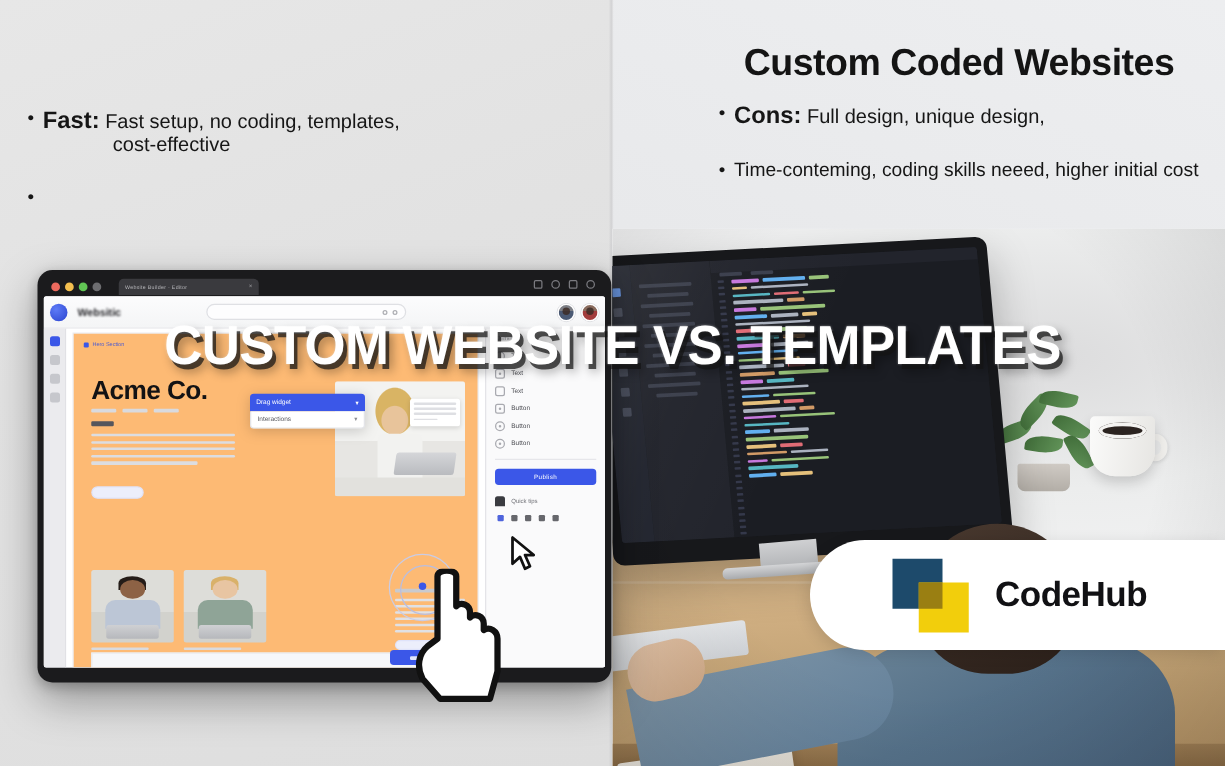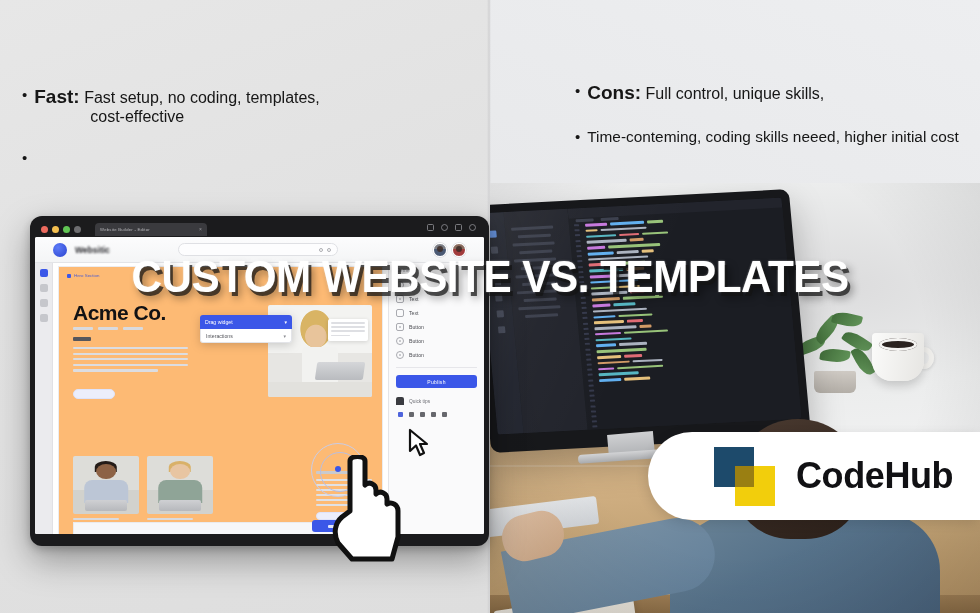--- a/index.html
+++ b/index.html
@@ -120,21 +120,21 @@
     border-radius: 2px;
     overflow: hidden;
     position: relative;
   }
   
   .app-header {
     height: 26px;
     background: linear-gradient(180deg,#fcfcfd,#f4f5f6);
     border-bottom: 1px solid #e3e4e7;
     display: flex; align-items: center;
-    padding: 0 18px;
+    padding: 0 5px;
   }
   .app-logo {
     width: 14px; height: 14px; border-radius: 50%;
     background: radial-gradient(circle at 35% 32%, #5d7bf7, #2b44cf);
     flex: 0 0 auto;
   }
   .app-name {
     margin-left: 8px;
     font-size: 8.5px; font-weight: bold; color: #2a2a2e;
     filter: blur(0.9px);
@@ -596,21 +596,21 @@
   }
   .sq-yellow {
     position: absolute; left: 21px; top: 19px;
     width: 40px; height: 40px;
   }
   .sq-overlap {
     position: absolute; left: 21px; top: 19px;
     width: 19px; height: 21px;
   }
   .logo-text {
-    font-size: 36px; font-weight: bold; color: #111114;
+    font-size: 28px; font-weight: bold; color: #111114;
     letter-spacing: -0.4px;
   }
 </style>
 </head>
 <body>
 
 <div class="stage">
 
   <div class="bg-left"></div>
   <div class="bg-right"></div>
@@ -625,27 +625,28 @@
         <span class="b-text">Fast setup, no coding, templates,</span>
         <span class="b-cont">cost-effective</span>
       </span>
     </div>
     <div class="bullet-gap-l"></div>
     <div class="bullet-row">
       <span class="dot">•</span>
     </div>
   </div>
 
+  <div class="panel-head" id="head-right">Custom Coded Websites</div>
 
   <div class="bullets" id="bullets-right">
     <div class="bullet-row">
       <span class="dot">•</span>
       <span class="bullet-body">
         <span class="b-label">Cons:</span>
-        <span class="b-text">Full control, unique skills,</span>
+        <span class="b-text">Full design, unique design,</span>
       </span>
     </div>
     <div class="bullet-gap-r"></div>
     <div class="bullet-row">
       <span class="dot">•</span>
       <span class="bullet-body">
         <span class="b-text r2">Time-conteming, coding skills neeed, higher initial cost</span>
       </span>
     </div>
   </div>

